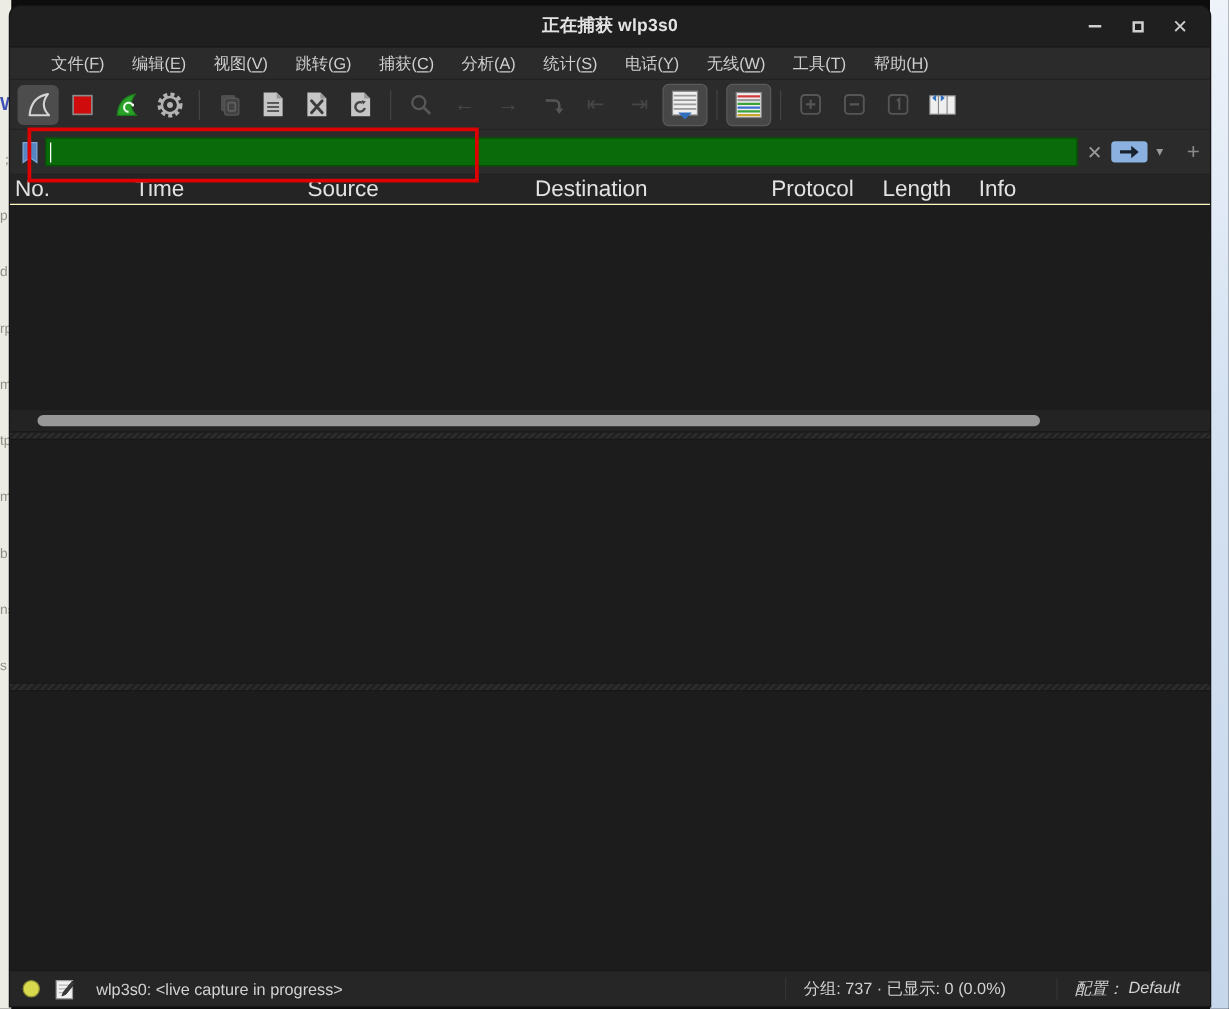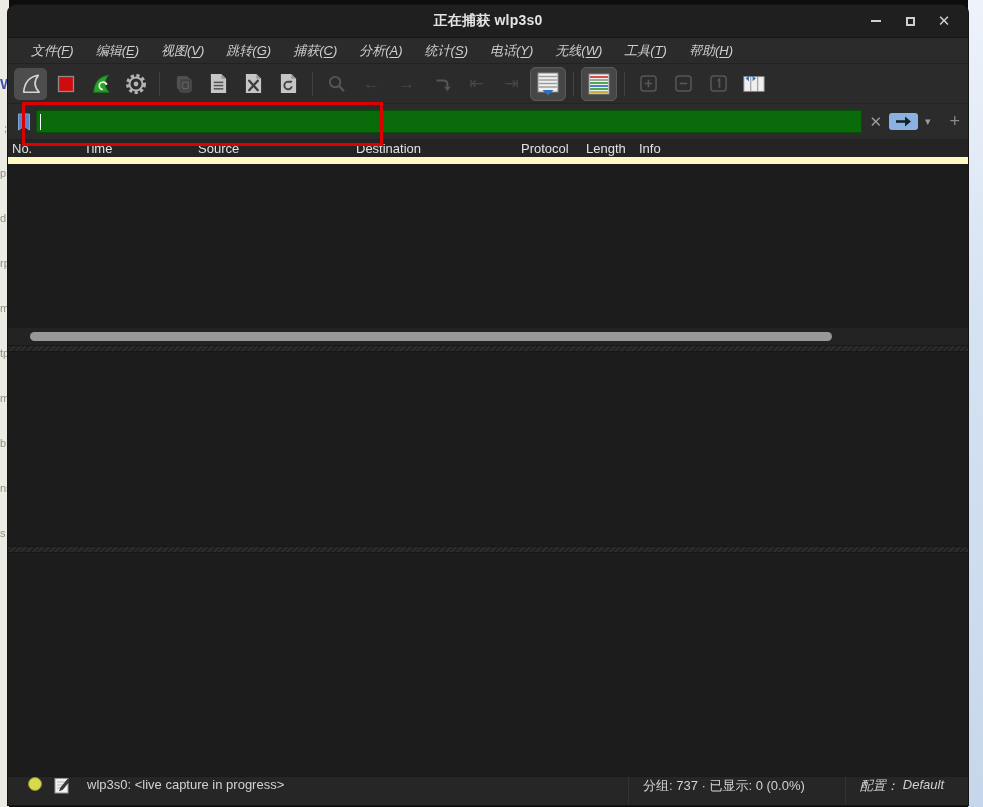--- a/index.html
+++ b/index.html
@@ -28,21 +28,21 @@
               color:#e4e4e4; font-size:14px; font-weight:bold; letter-spacing:.2px; }
   .winbtns { position:absolute; right:14px; display:flex; gap:14px; align-items:center; }
   .winbtn { width:20px; height:20px; display:flex; align-items:center; justify-content:center;
             color:#cfcfcf; cursor:pointer; }
   .winbtn .bar { width:10px; height:2px; background:#cfcfcf; }
   .winbtn .box { width:9px; height:9px; border:2px solid #cfcfcf; }
   .winbtn.close { font-size:15px; font-weight:bold; }
 
   
   .menubar { height:26px; background:#2b2b2b; display:flex; align-items:center;
-             padding-left:14px; gap:4px; border-bottom:1px solid #222;font-style:italic; }
+             padding-left:24px; gap:4px; border-bottom:1px solid #222; }
   .menu-item { color:#cfcfcf; font-size:13px; padding:3px 9px; border-radius:3px; cursor:pointer; }
   .menu-item u { text-decoration:underline; text-underline-offset:2px; }
 
   
   .toolbar { height:40px; background:#2b2b2b; display:flex; align-items:center;
              padding-left:6px; gap:2px; border-bottom:1px solid #232323; }
   .tbtn { width:33px; height:32px; display:flex; align-items:center; justify-content:center;
           border-radius:5px; cursor:pointer; flex:0 0 auto; }
   .tbtn.hover { background:#4d4d4d; }
   .tbtn.framed { background:#474747; border:1px solid #5a5a5a; width:36px; height:34px; }
@@ -66,21 +66,21 @@
             display:flex; align-items:center; justify-content:center; cursor:pointer; }
   .fcaret { color:#9a9a9a; font-size:11px; cursor:pointer; }
   .fplus  { color:#8a8a8a; font-size:18px; margin-left:12px; cursor:pointer; }
 
   
   .annotation { position:absolute; left:14px; top:97px; width:361px; height:44px;
                 border:3px solid #dd0000; z-index:10; pointer-events:none; }
 
   
   .header-row { height:24px; background:#242424; display:flex; align-items:center;
-                color:#e2e2e2; font-size:13px; border-bottom:7px solid #fef9c3; }
+                color:#e2e2e2; font-size:18px; border-bottom:1px solid #fef9c3;gap:24px; }
   .hcell { padding-left:4px; height:100%; display:flex; align-items:center;
            border-right:1px solid transparent; cursor:pointer; }
   .hcell:nth-child(1){ width:72px; }
   .hcell:nth-child(2){ width:114px; }
   .hcell:nth-child(3){ width:158px; }
   .hcell:nth-child(4){ width:165px; }
   .hcell:nth-child(5){ width:65px; }
   .hcell:nth-child(6){ width:53px; }
   .hcell:nth-child(7){ flex:1; }
 
@@ -90,22 +90,22 @@
             background:#989898; border-radius:5px; cursor:grab; }
 
   .splitter { height:7px; background:#262626;
       background-image:repeating-linear-gradient(135deg,#2c2c2c 0 2px,#202020 2px 4px);
       border-top:1px solid #171717; border-bottom:1px solid #171717; cursor:row-resize; }
   .panel-details { height:194px; background:#1c1c1c; }
   .panel-bytes { flex:1; background:#1c1c1c; }
 
   
   .statusbar { height:29px; background:#262626; border-top:1px solid #1a1a1a;
-               display:flex; color:#d2d2d2; font-size:13px;
-               padding:0 24px 0 20px; }
+               display:flex; align-items:center; color:#d2d2d2; font-size:13px;
+               padding:0 24px 0 10px; }
   .expert-dot { width:14px; height:14px; border-radius:50%; background:#d9d94e;
                 border:1px solid #8f8f35; margin-right:12px; cursor:pointer; }
   .note-btn { margin-right:18px; cursor:pointer; display:flex; }
   .sb-left-text { white-space:nowrap; }
   .sb-stats { margin-left:auto; white-space:nowrap; padding:0 14px; border-left:1px solid #333; }
   .sb-profile { margin-left:26px; white-space:nowrap; padding-left:14px;
                 border-left:1px solid #333; cursor:pointer; display:flex; gap:4px;font-style:italic; }
 </style>
 </head>
 <body>

